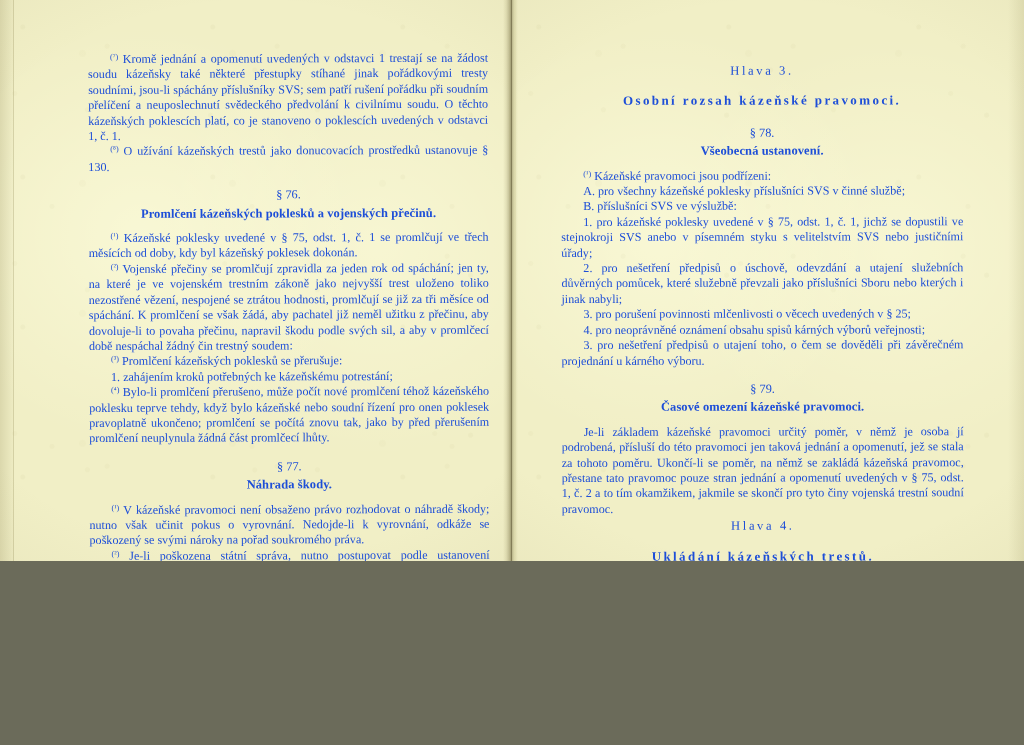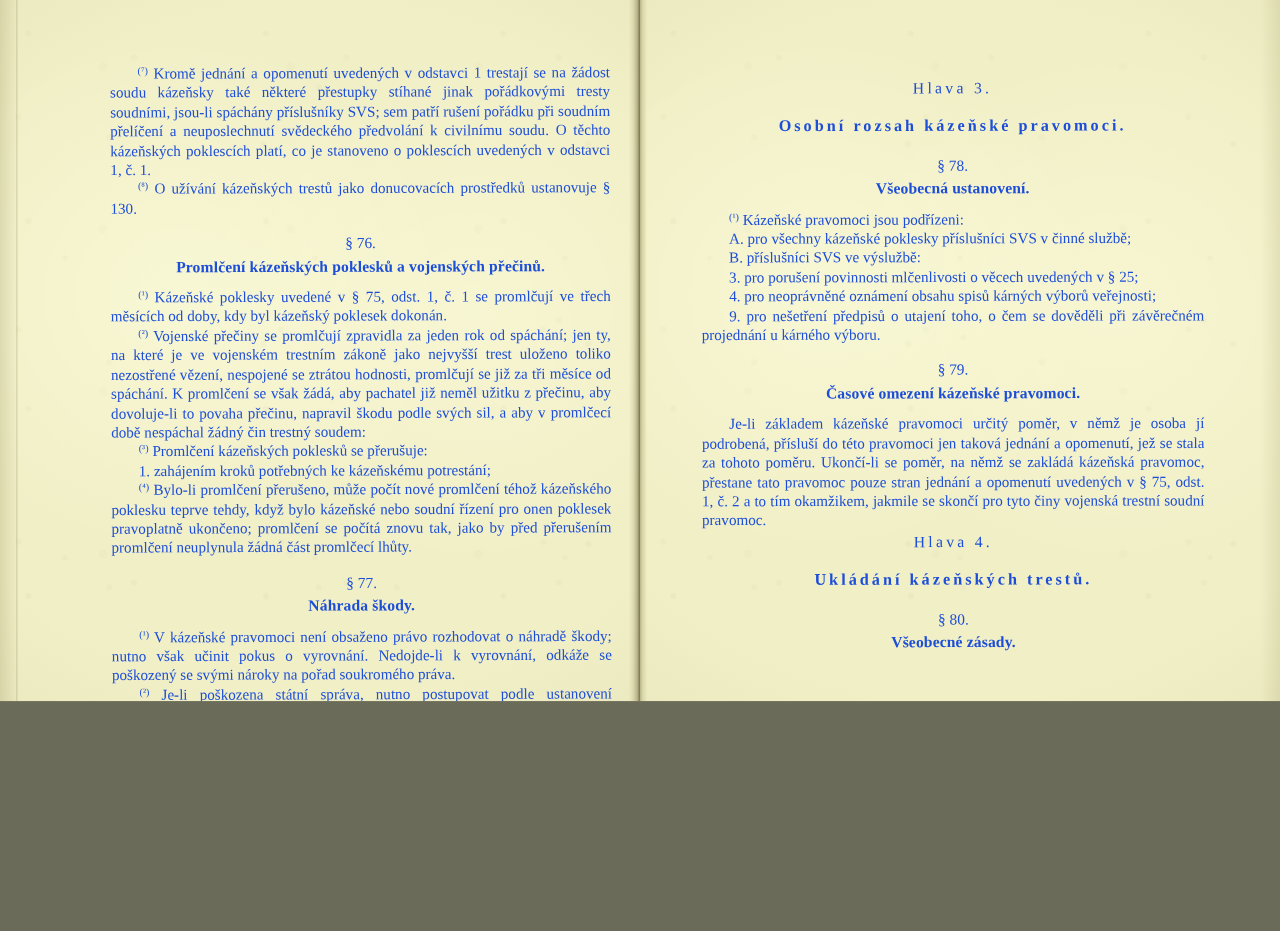--- a/index.html
+++ b/index.html
@@ -209,23 +209,25 @@
     </div>
 
   <div class="column right skew-right" id="right-column">
       <p class="chapter-num">Hlava 3.</p>
       <p class="chapter-title">Osobní rozsah kázeňské pravomoci.</p>
       <p class="sec-num">§ 78.</p>
       <p class="sec-title">Všeobecná ustanovení.</p>
       <p><sup class="fn">(¹)</sup> Kázeňské pravomoci jsou podřízeni:</p>
       <p>A. pro všechny kázeňské poklesky příslušníci SVS v činné službě;</p>
       <p>B. příslušníci SVS ve výslužbě:</p>
+      <p>1. pro kázeňské poklesky uvedené v § 75, odst. 1, č. 1, jichž se dopustili ve stejnokroji SVS anebo v písemném styku s velitelstvím SVS nebo justičními úřady;</p>
+      <p>2. pro nešetření předpisů o úschově, odevzdání a utajení služebních důvěrných pomůcek, které služebně převzali jako příslušníci Sboru nebo kterých i jinak nabyli;</p>
       <p>3. pro porušení povinnosti mlčenlivosti o věcech uvedených v § 25;</p>
       <p>4. pro neoprávněné oznámení obsahu spisů kárných výborů veřejnosti;</p>
-      <p>9. pro nešetření předpisů o utajení toho, o čem se dověděli při závěrečném projednání u kárného výboru.</p>
+      <p>3. pro nešetření předpisů o utajení toho, o čem se dověděli při závěrečném projednání u kárného výboru.</p>
       <p class="sec-num">§ 79.</p>
       <p class="sec-title">Časové omezení kázeňské pravomoci.</p>
       <p>Je-li základem kázeňské pravomoci určitý poměr, v němž je osoba jí podrobená, přísluší do této pravomoci jen taková jednání a opomenutí, jež se stala za tohoto poměru. Ukončí-li se poměr, na němž se zakládá kázeňská pravomoc, přestane tato pravomoc pouze stran jednání a opomenutí uvedených v § 75, odst. 1, č. 2 a to tím okamžikem, jakmile se skončí pro tyto činy vojenská trestní soudní pravomoc.</p>
       <p class="chapter-num">Hlava 4.</p>
       <p class="chapter-title">Ukládání kázeňských trestů.</p>
       <p class="sec-num">§ 80.</p>
       <p class="sec-title">Všeobecné zásady.</p>
     </div>
 
   <div class="folio left">— 32 —</div>

